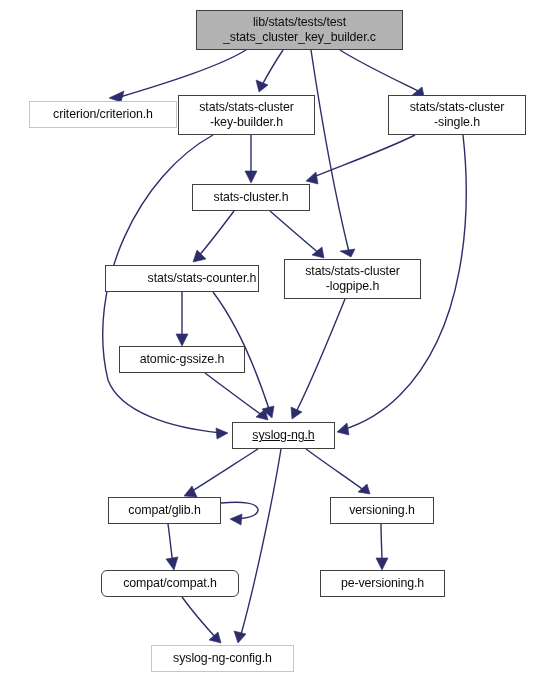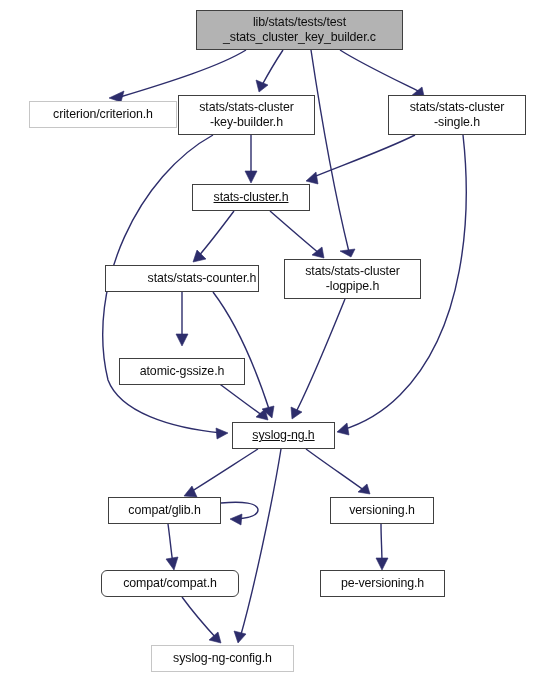--- a/index.html
+++ b/index.html
@@ -149,25 +149,25 @@
     </svg>
 
   <div id="nodes-layer">
       <div class="node root" style="left: 196px; top: 10px; width: 207px; height: 40px;">lib/stats/tests/test
 _stats_cluster_key_builder.c</div>
       <div class="node faded" style="left: 4px; top: 101px; width: 148px; height: 27px; margin-left: 25px;">criterion/criterion.h</div>
       <div class="node" style="left: 178px; top: 95px; width: 137px; height: 40px;">stats/stats-cluster
 -key-builder.h</div>
       <div class="node" style="left: 388px; top: 95px; width: 138px; height: 40px;">stats/stats-cluster
 -single.h</div>
-      <div class="node" style="left: 192px; top: 184px; width: 118px; height: 27px; text-decoration: underline;">stats-cluster.h</div>
+      <div class="node" style="left: 192px; top: 184px; width: 118px; height: 27px;">stats-cluster.h</div>
       <div class="node" style="left: 105px; top: 265px; width: 154px; height: 27px; padding-left: 40px;">stats/stats-counter.h</div>
       <div class="node" style="left: 284px; top: 259px; width: 137px; height: 40px;">stats/stats-cluster
 -logpipe.h</div>
-      <div class="node" style="left: 119px; top: 346px; width: 126px; height: 27px; margin-top: 12px;">atomic-gssize.h</div>
+      <div class="node" style="left: 119px; top: 346px; width: 126px; height: 27px;">atomic-gssize.h</div>
       <div class="node" style="left: 232px; top: 422px; width: 103px; height: 27px; text-decoration: underline;">syslog-ng.h</div>
       <div class="node" style="left: 108px; top: 497px; width: 113px; height: 27px;">compat/glib.h</div>
       <div class="node" style="left: 330px; top: 497px; width: 104px; height: 27px;">versioning.h</div>
       <div class="node" style="left: 101px; top: 570px; width: 138px; height: 27px; border-radius: 6px;">compat/compat.h</div>
       <div class="node" style="left: 320px; top: 570px; width: 125px; height: 27px;">pe-versioning.h</div>
       <div class="node faded" style="left: 151px; top: 645px; width: 143px; height: 27px;">syslog-ng-config.h</div>
     </div>
 
 </div>
 

